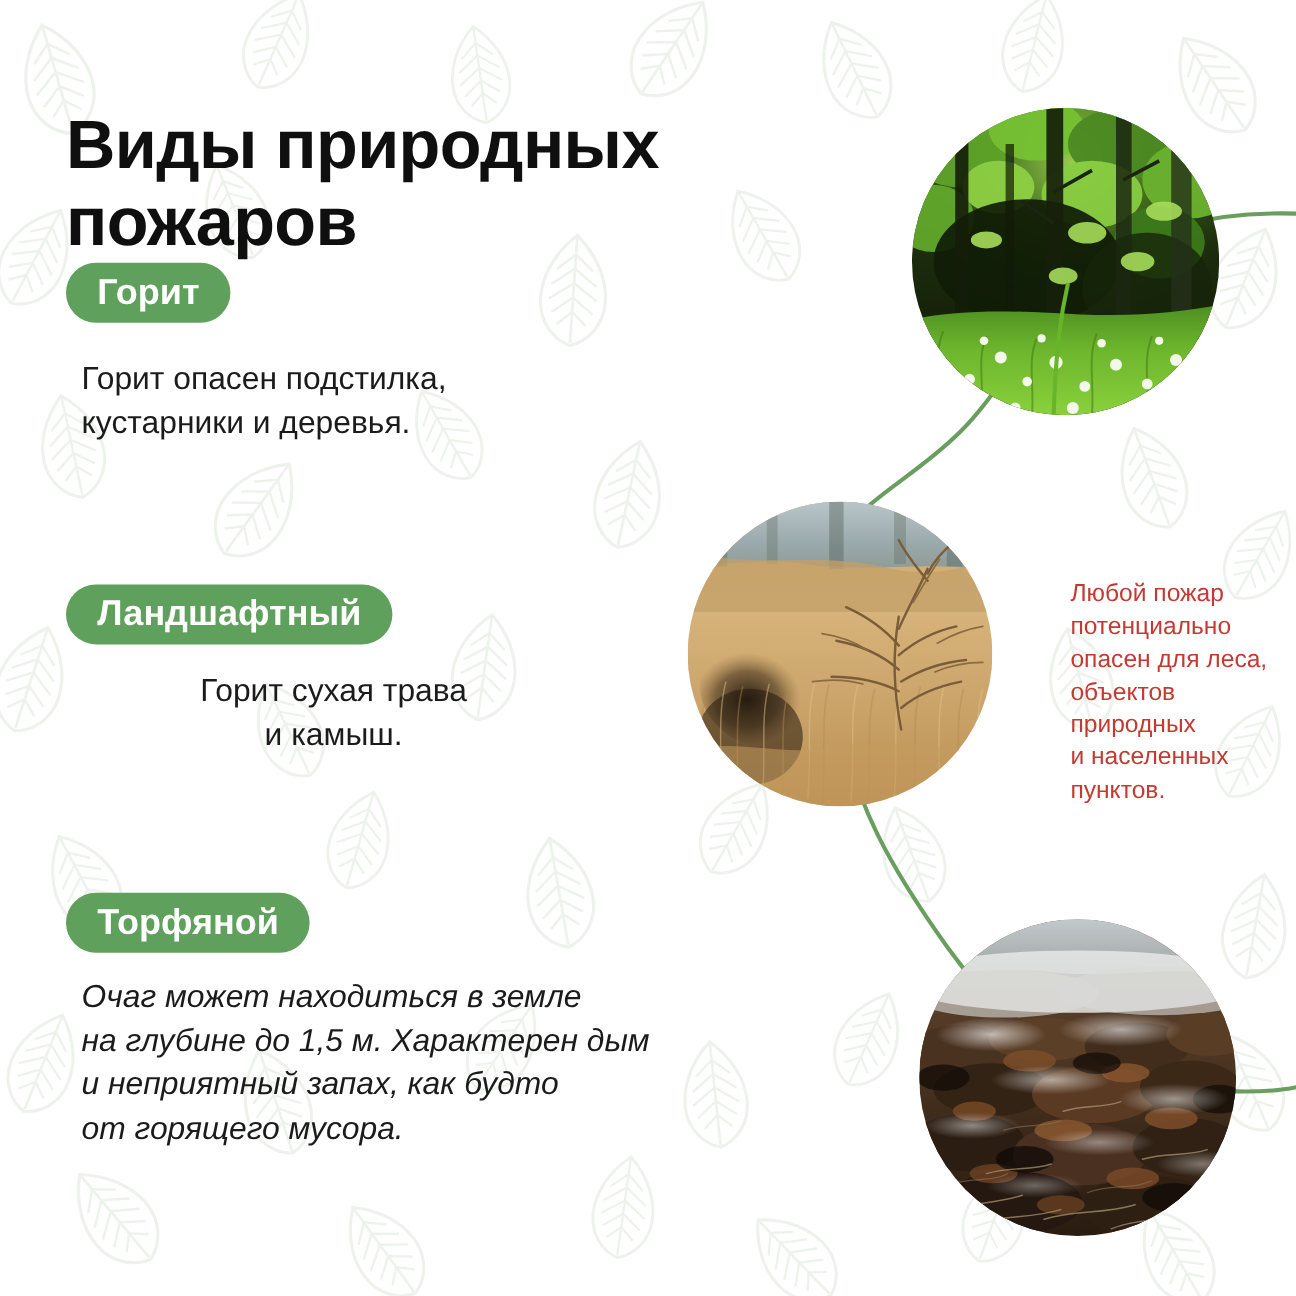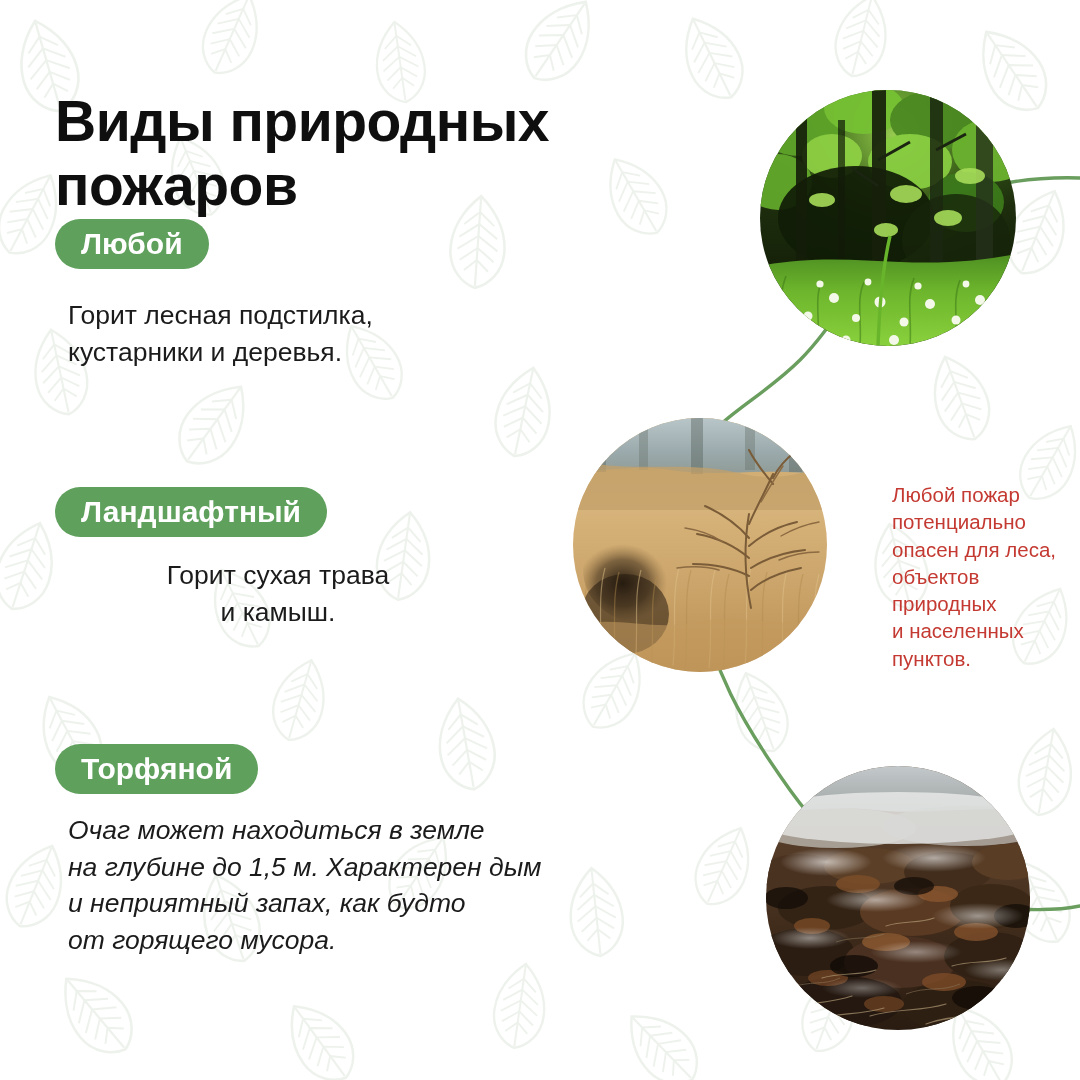--- a/index.html
+++ b/index.html
@@ -388,23 +388,23 @@
         <path d="M70,176 C88,170 102,174 118,168"></path>
       </g>
     </svg>
   </div>
 
   <h1 class="title">
     <span class="ln">Виды природных</span>
     <span class="ln">пожаров</span>
   </h1>
 
-  <div class="badge badge-1">Любой</div>
+  <div class="badge badge-1">Горит</div>
   <div class="body-text body-1">
-    <span class="ln">Горит лесная подстилка,</span>
+    <span class="ln">Горит опасен подстилка,</span>
     <span class="ln">кустарники и деревья.</span>
   </div>
 
   <div class="badge badge-2">Ландшафтный</div>
   <div class="body-text body-2">
     <span class="ln">Горит сухая трава</span>
     <span class="ln">и камыш.</span>
   </div>
 
   <div class="badge badge-3">Торфяной</div>

